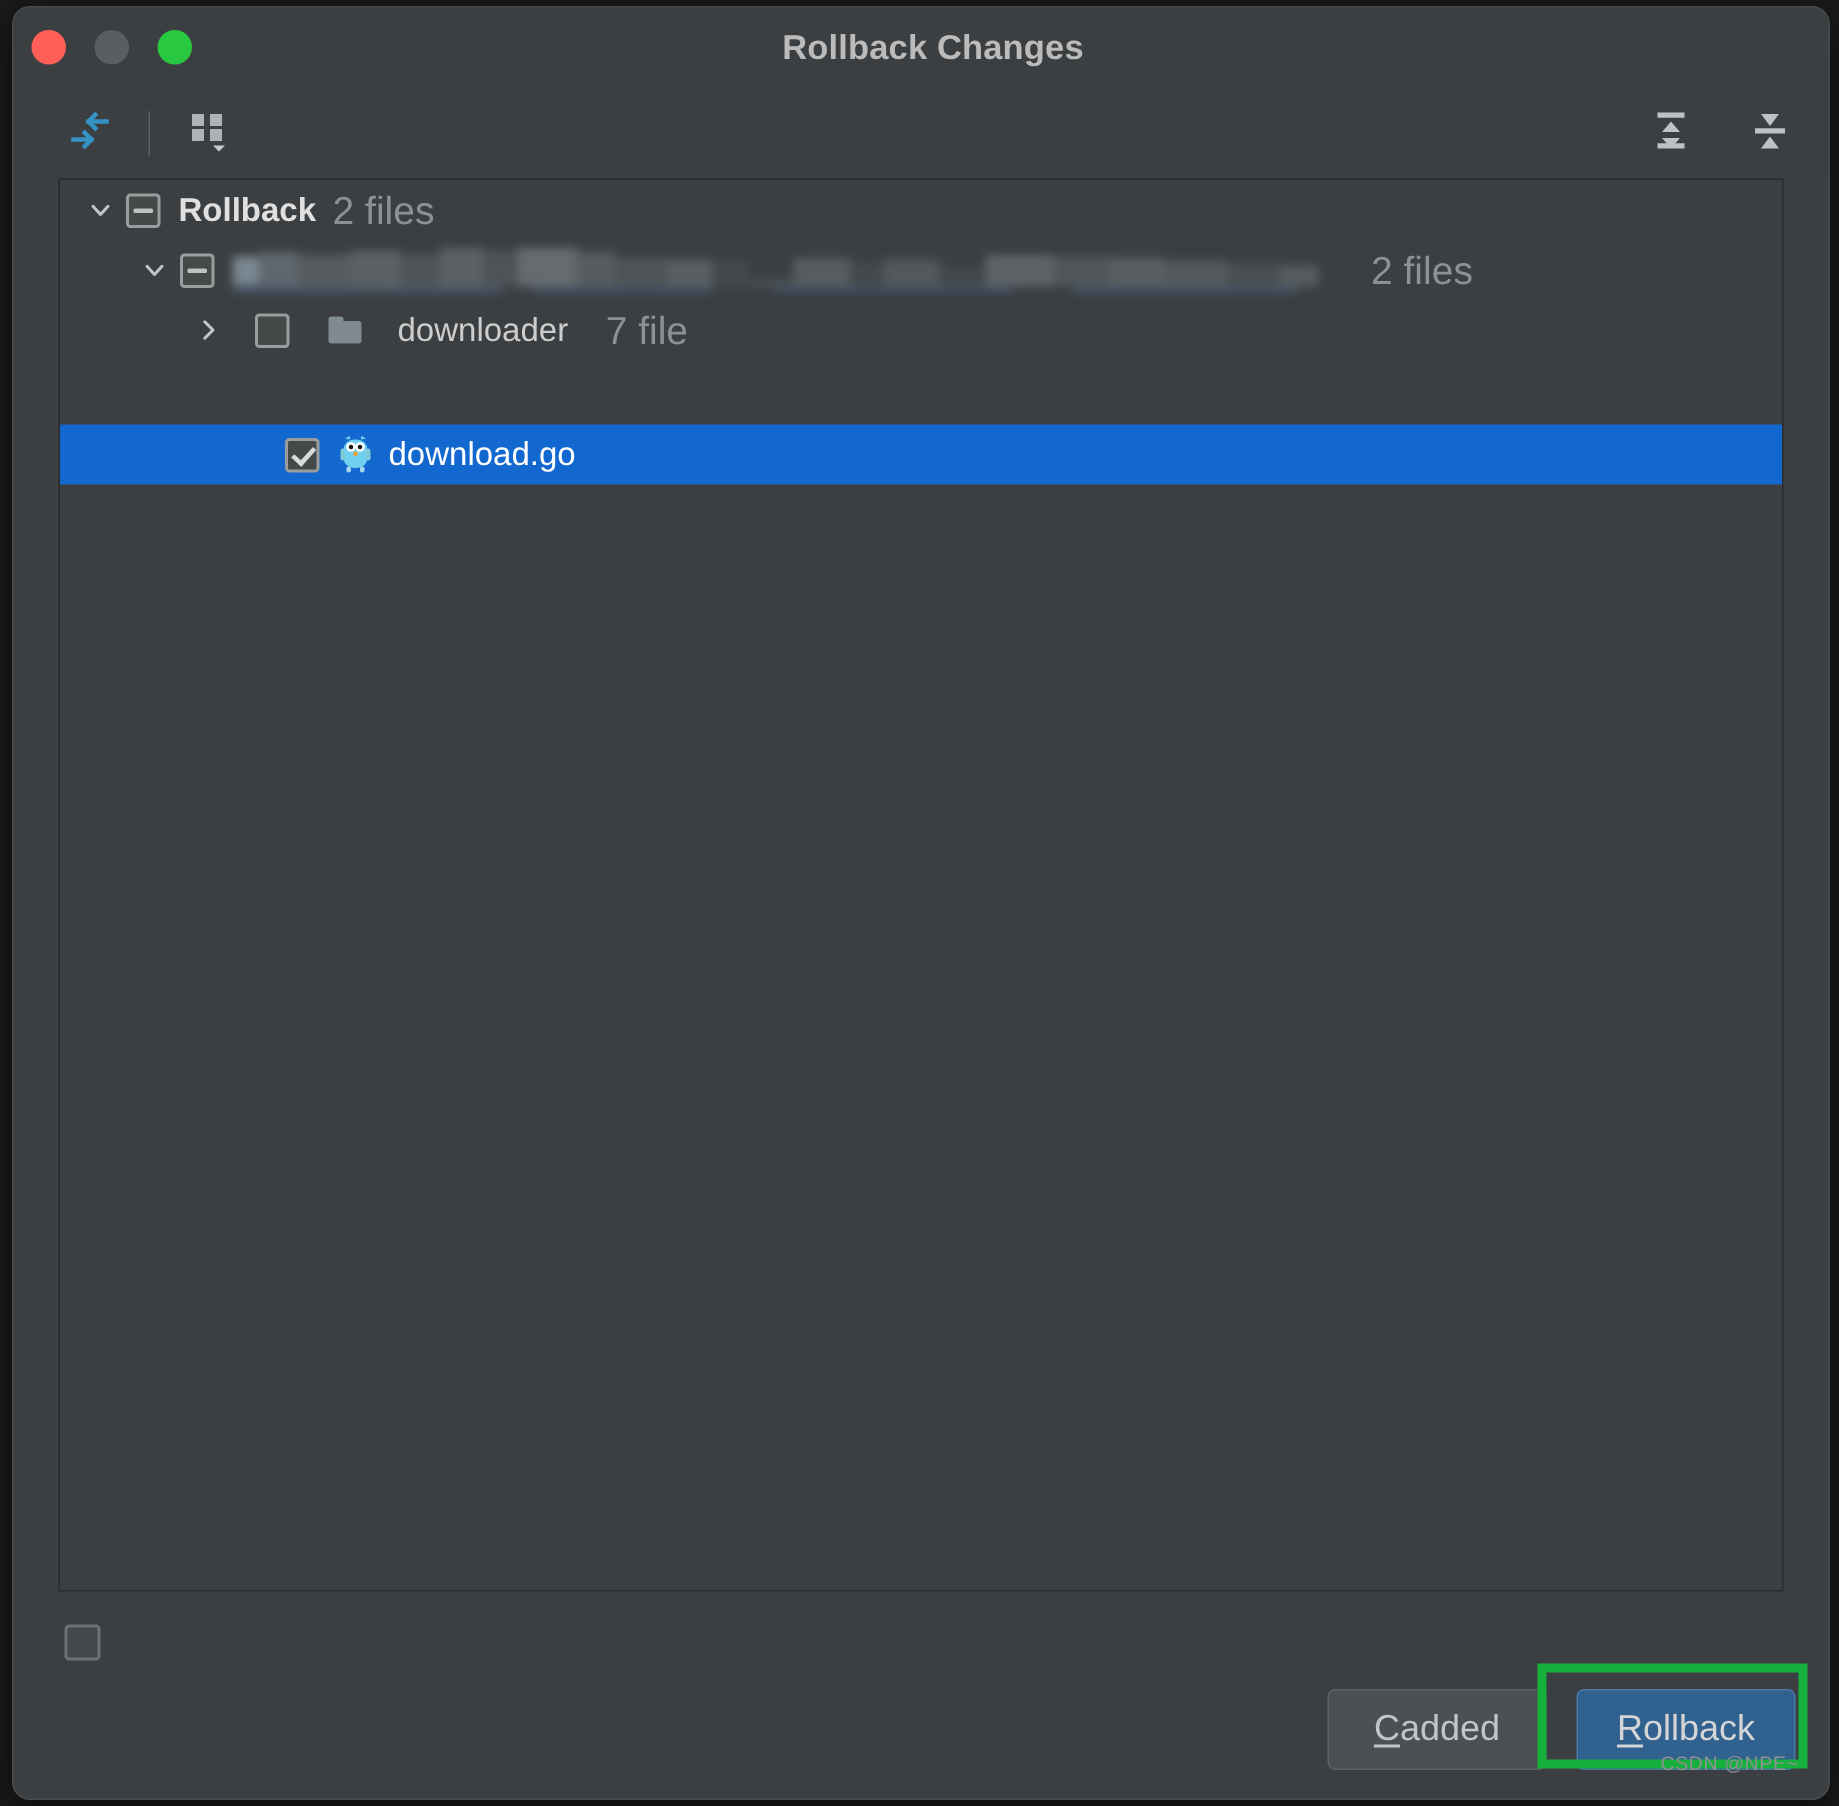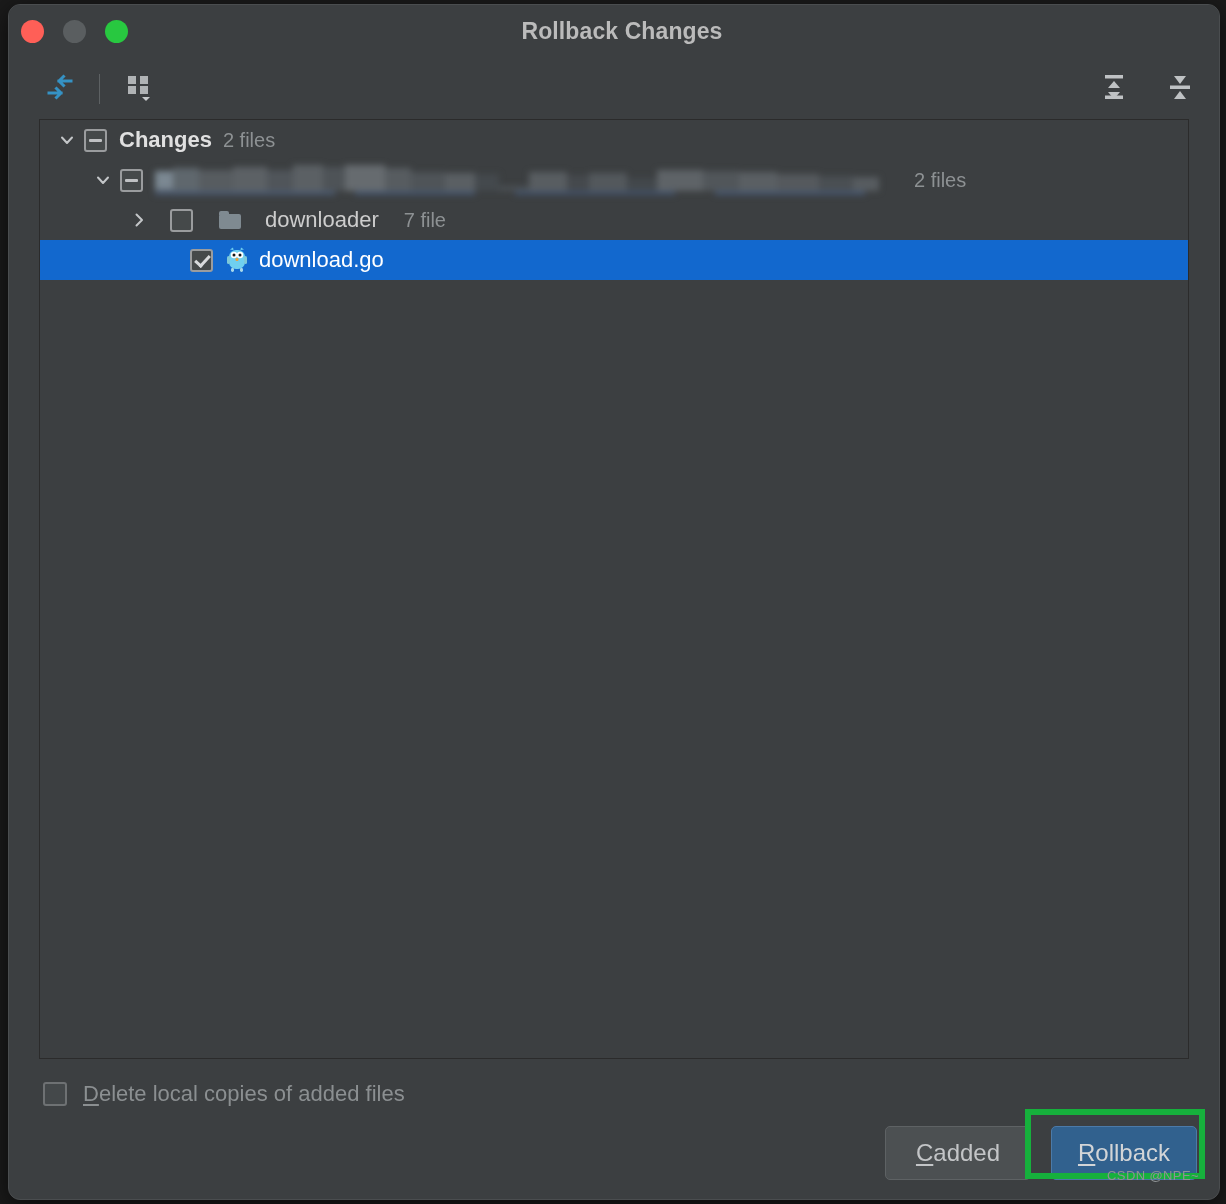--- a/index.html
+++ b/index.html
@@ -105,21 +105,21 @@
   .row {
     height: 40px;
     display: flex;
     align-items: center;
     padding-left: 0;
     color: #d3d3d3;
     font-size: 22px;
     white-space: nowrap;
     cursor: default;
   }
-  .row.selected { background: #1268ce; }
+  .row.selected { background: #1268ce; margin-top: 43px; }
   .row.selected .lbl { color: #ffffff; }
 
   .twisty {
     width: 34px; height: 40px;
     display: flex; align-items: center; justify-content: center;
     flex: 0 0 34px;
   }
   .twisty svg { display: block; }
 
   .chk {
@@ -151,21 +151,21 @@
     border: solid #d8dadc;
     border-width: 0 3px 3px 0;
     transform: rotate(42deg);
   }
 
   .lbl { color: #cdcdcd; }
   .lbl.bold { font-weight: bold; color: #e0e0e0; }
   .count {
     color: #8d9193;
     margin-left: 11px;
-    font-size: 20px;
+    font-size: 26px;
   }
 
   .folder-ico {
     width: 22px; height: 18px;
     flex: 0 0 22px;
     margin-right: 10px;
     position: relative;
   }
   .folder-ico::before {
     content: "";
@@ -351,21 +351,21 @@
   <div class="tree-wrap">
     <ul class="tree">
 
       <li class="row" style="padding-left:10px;">
         <span class="twisty">
           <svg width="18" height="18" viewBox="0 0 18 18">
               <path d="M4 6.5 L9 12 L14 6.5" stroke="#c3c6c8" stroke-width="2" fill="none" stroke-linecap="round" stroke-linejoin="round"></path>
             </svg>
         </span>
         <span class="chk indeterminate"></span>
-        <span class="lbl bold">Changes</span>
+        <span class="lbl bold">Rollback</span>
         <span class="count">2 files</span>
       </li>
 
       <li class="row" style="padding-left:46px;">
         <span class="twisty">
           <svg width="18" height="18" viewBox="0 0 18 18">
               <path d="M4 6.5 L9 12 L14 6.5" stroke="#c3c6c8" stroke-width="2" fill="none" stroke-linecap="round" stroke-linejoin="round"></path>
             </svg>
         </span>
         <span class="chk indeterminate"></span>
@@ -436,21 +436,20 @@
         </span>
         <span class="lbl">download.go</span>
       </li>
 
     </ul>
   </div>
 
 
   <div class="options">
     <span class="opt-chk"></span>
-    <span class="opt-label"><span class="mn">D</span><span>elete local copies of added files</span></span>
   </div>
 
   <div class="buttonbar">
     <div class="btn secondary">
         <span class="mn">C</span>
         <span>added</span>
       </div>
     <div class="btn primary">
         <span class="mn">R</span>
         <span>ollback</span>

